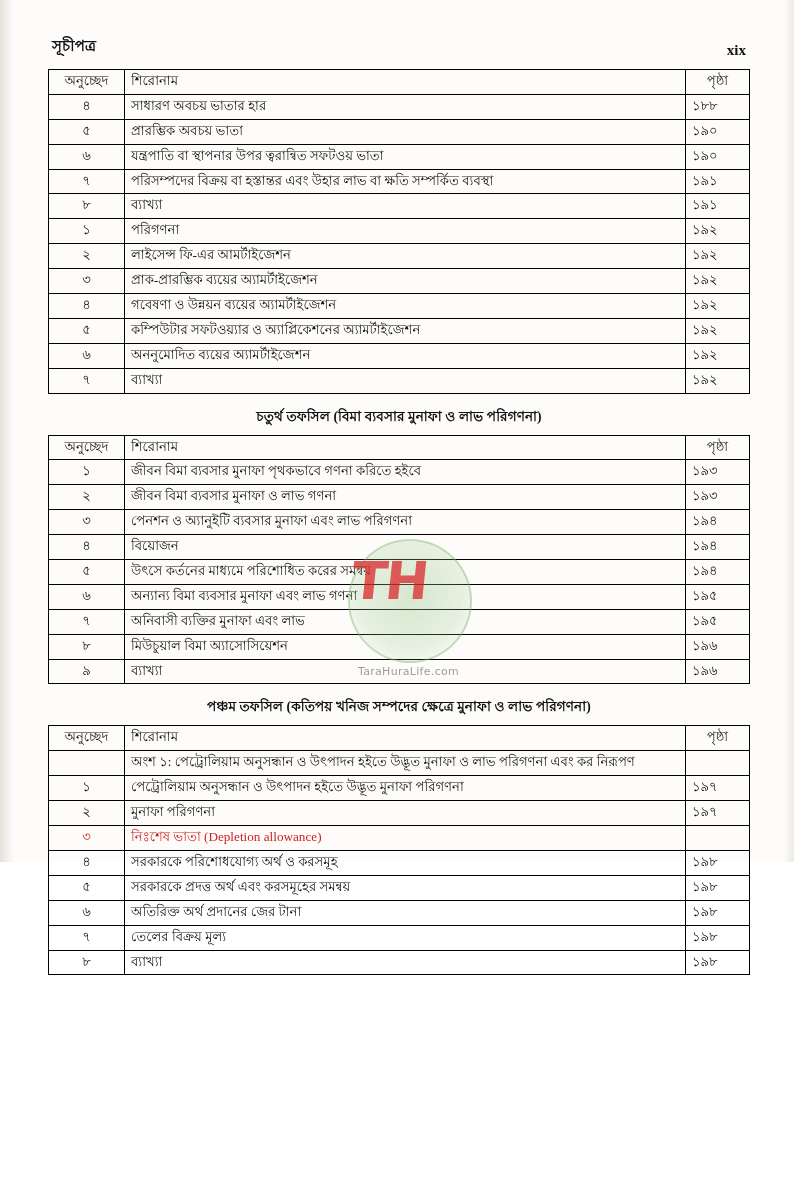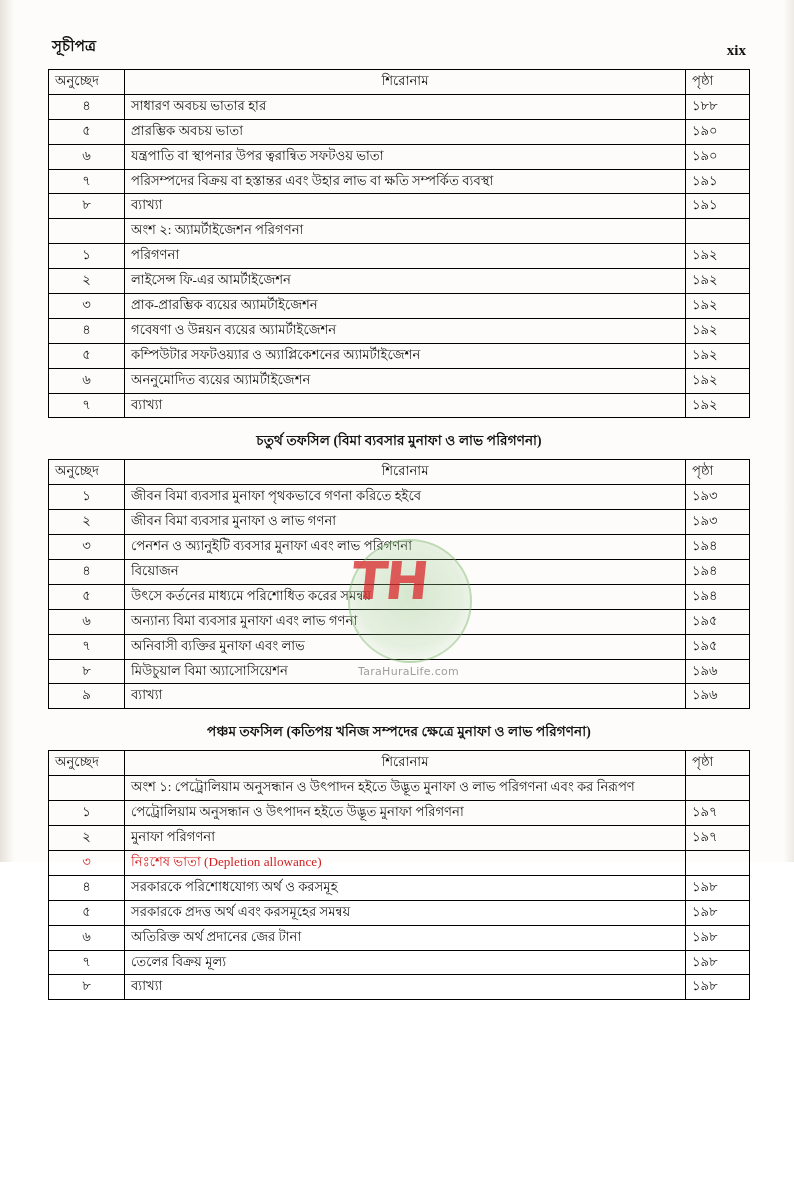--- a/index.html
+++ b/index.html
@@ -85,26 +85,26 @@
   .cell-page {
     text-align: left;
     font-size: 13.5px;
   }
   .cell-title {
     text-align: left;
     padding-left: 8px;
     margin-top: 28px;
   }
   .head-cell {
+    text-align: center;
+    font-weight: bold;
+    font-size: 13.4px;
+  }
+  .head-title {
     text-align: left;
-    font-weight: bold;
-    font-size: 13.4px;
-  }
-  .head-title {
-    text-align: center;
     font-weight: bold;
   }
   .section-caption {
     text-align: center;
     font-weight: bold;
     font-size: 13.6px;
     margin: 12px 0 6px 0;
     letter-spacing: 0.1px;
   }
   .highlight-red {
@@ -197,25 +197,20 @@
       <tr>
         <td class="cell-no">৭</td>
         <td class="cell-title">পরিসম্পদের বিক্রয় বা হস্তান্তর এবং উহার লাভ বা ক্ষতি সম্পর্কিত ব্যবস্থা</td>
         <td class="cell-page">১৯১</td>
       </tr>
       <tr>
         <td class="cell-no">৮</td>
         <td class="cell-title">ব্যাখ্যা</td>
         <td class="cell-page">১৯১</td>
       </tr>
-      <tr class="part-row">
-        <td class="cell-no"></td>
-        <td class="cell-title">অংশ ২: অ্যামর্টাইজেশন পরিগণনা</td>
-        <td class="cell-page"></td>
-      </tr>
       <tr>
         <td class="cell-no">১</td>
         <td class="cell-title">পরিগণনা</td>
         <td class="cell-page">১৯২</td>
       </tr>
       <tr>
         <td class="cell-no">২</td>
         <td class="cell-title">লাইসেন্স ফি-এর আমর্টাইজেশন</td>
         <td class="cell-page">১৯২</td>
       </tr>

